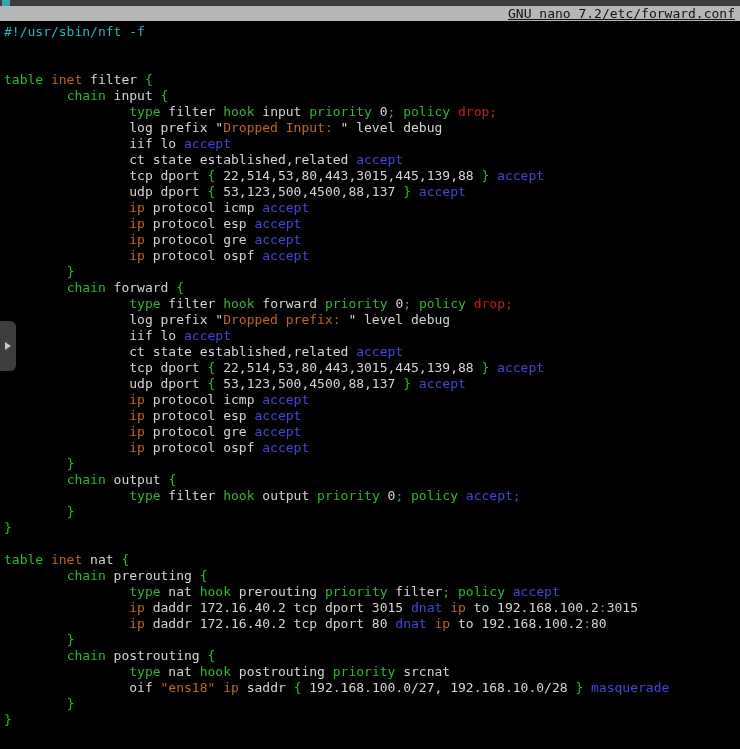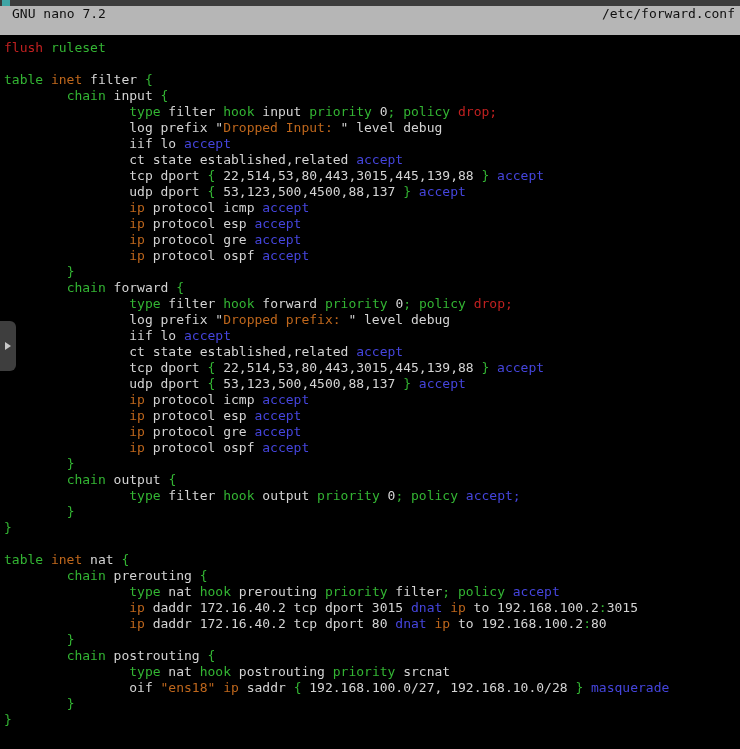--- a/index.html
+++ b/index.html
@@ -15,28 +15,29 @@
     width: 740px; height: 6px;
     background: var(--topstrip_bg, #3c3c3c);
   }
   .cursor-block {
     position: absolute; left: 2px; top: 0;
     width: 8px; height: 6px;
     background: var(--cursor_teal, #3fa5a5);
   }
   .titlebar {
     position: absolute; top: 6px; left: 0;
-    width: 740px; height: 29px;
+    width: 740px; height: 15px;
     background: var(--titlebar_bg, #b6b6b6);
     color: var(--titlebar_text, #101010);
     font-size: 13px; line-height: 15px;
-    display: flex; justify-content: space-between;
+    display: flex; justify-content: flex-end;
     box-sizing: border-box;
     padding: 0 5px 0 12px;
     white-space: pre;
+    text-decoration: underline;
   }
   .editor {
     position: absolute; top: 24px; left: 4px;
     width: 732px;
     font-size: 13px; line-height: 16px;
     color: var(--default, #d4d4d4);
   }
   .code-line { white-space: pre; height: 16px; }
   .side-handle {
     position: absolute; left: 0; top: 321px;
@@ -62,22 +63,22 @@
     <div class="cursor-block"></div>
   </div>
 
   <div class="titlebar">
     <span>GNU nano 7.2</span>
     <span>/etc/forward.conf</span>
   </div>
 
   <div class="editor">
     <div>
+        <div class="code-line"><span style="color: rgb(42, 183, 183);">#!/usr/sbin/nft -f</span></div>
         <div class="code-line">&nbsp;</div>
-        <div class="code-line"><span style="color: rgb(192, 32, 32);">flush</span><span style="color: rgb(212, 212, 212);"> </span><span style="color: rgb(51, 181, 51);">ruleset</span></div>
         <div class="code-line">&nbsp;</div>
         <div class="code-line"><span style="color: rgb(51, 181, 51);">table</span><span style="color: rgb(212, 212, 212);"> </span><span style="color: rgb(191, 103, 28);">inet</span><span style="color: rgb(212, 212, 212);"> filter </span><span style="color: rgb(51, 181, 51);">{</span></div>
         <div class="code-line"><span style="color: rgb(212, 212, 212);">        </span><span style="color: rgb(51, 181, 51);">chain</span><span style="color: rgb(212, 212, 212);"> input </span><span style="color: rgb(51, 181, 51);">{</span></div>
         <div class="code-line"><span style="color: rgb(212, 212, 212);">                </span><span style="color: rgb(51, 181, 51);">type</span><span style="color: rgb(212, 212, 212);"> filter </span><span style="color: rgb(51, 181, 51);">hook</span><span style="color: rgb(212, 212, 212);"> input </span><span style="color: rgb(51, 181, 51);">priority</span><span style="color: rgb(212, 212, 212);"> 0</span><span style="color: rgb(51, 181, 51);">;</span><span style="color: rgb(212, 212, 212);"> </span><span style="color: rgb(51, 181, 51);">policy</span><span style="color: rgb(212, 212, 212);"> </span><span style="color: rgb(192, 32, 32);">drop;</span></div>
         <div class="code-line"><span style="color: rgb(212, 212, 212);">                log prefix "</span><span style="color: rgb(191, 103, 28);">Dropped Input: </span><span style="color: rgb(212, 212, 212);">" level debug</span></div>
         <div class="code-line"><span style="color: rgb(212, 212, 212);">                iif lo </span><span style="color: rgb(69, 69, 221);">accept</span></div>
         <div class="code-line"><span style="color: rgb(212, 212, 212);">                ct state established,related </span><span style="color: rgb(69, 69, 221);">accept</span></div>
         <div class="code-line"><span style="color: rgb(212, 212, 212);">                tcp dport </span><span style="color: rgb(51, 181, 51);">{</span><span style="color: rgb(212, 212, 212);"> 22,514,53,80,443,3015,445,139,88 </span><span style="color: rgb(51, 181, 51);">}</span><span style="color: rgb(212, 212, 212);"> </span><span style="color: rgb(69, 69, 221);">accept</span></div>
         <div class="code-line"><span style="color: rgb(212, 212, 212);">                udp dport </span><span style="color: rgb(51, 181, 51);">{</span><span style="color: rgb(212, 212, 212);"> 53,123,500,4500,88,137 </span><span style="color: rgb(51, 181, 51);">}</span><span style="color: rgb(212, 212, 212);"> </span><span style="color: rgb(69, 69, 221);">accept</span></div>
         <div class="code-line"><span style="color: rgb(212, 212, 212);">                </span><span style="color: rgb(191, 103, 28);">ip</span><span style="color: rgb(212, 212, 212);"> protocol icmp </span><span style="color: rgb(69, 69, 221);">accept</span></div>

